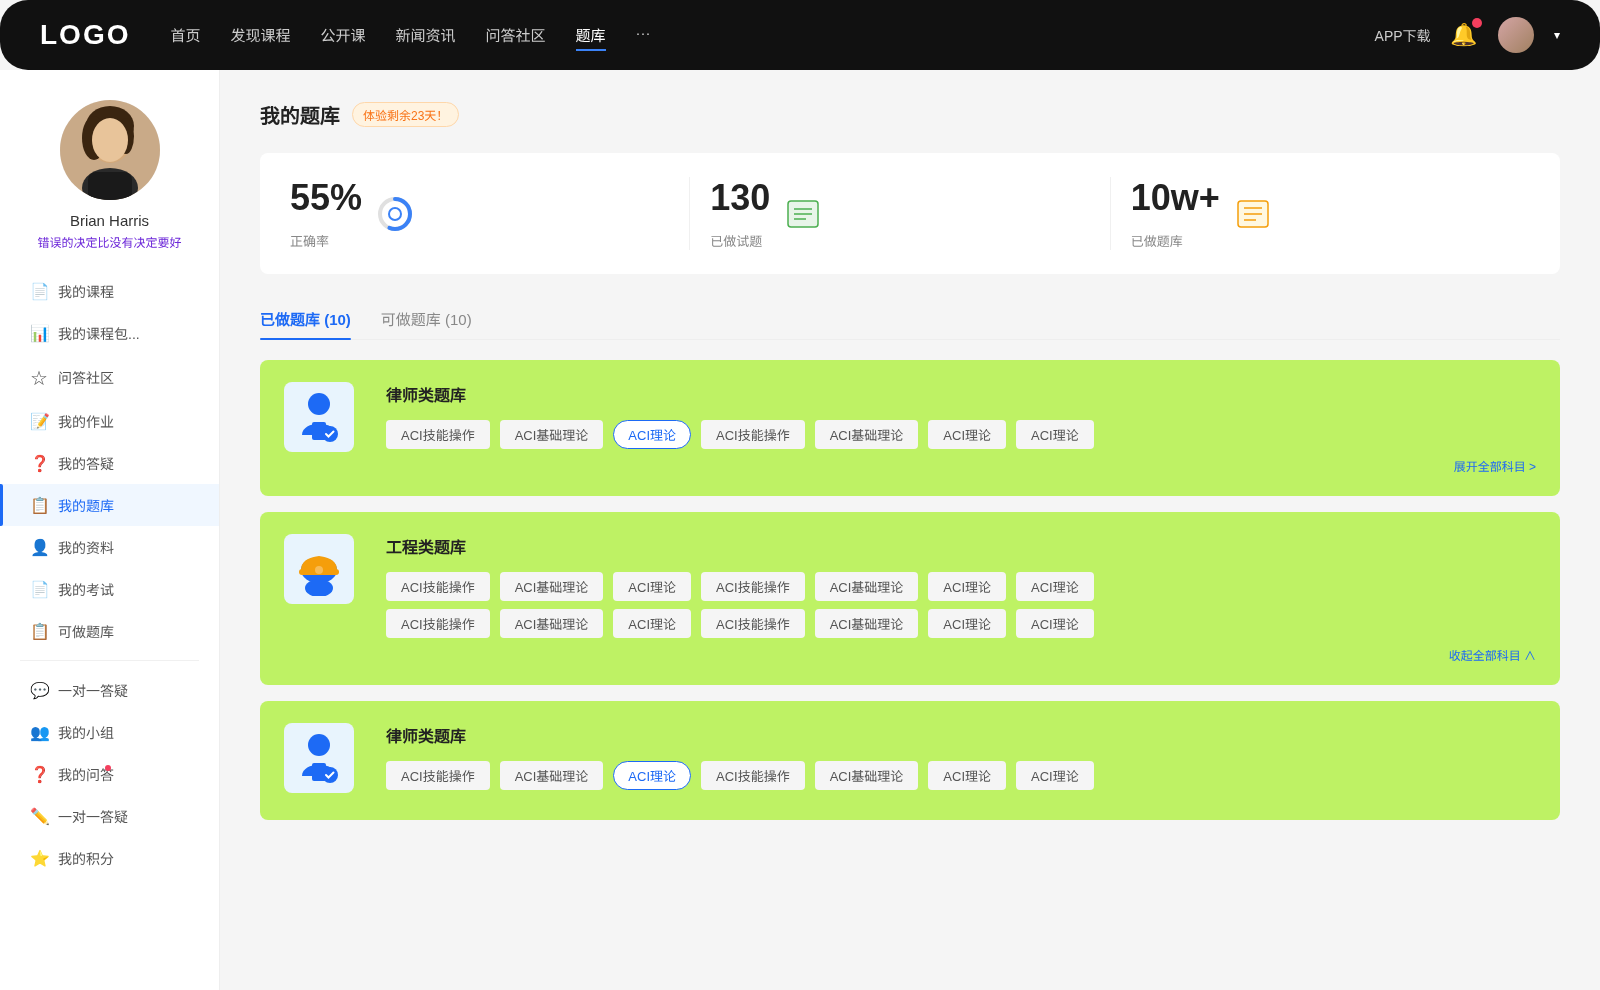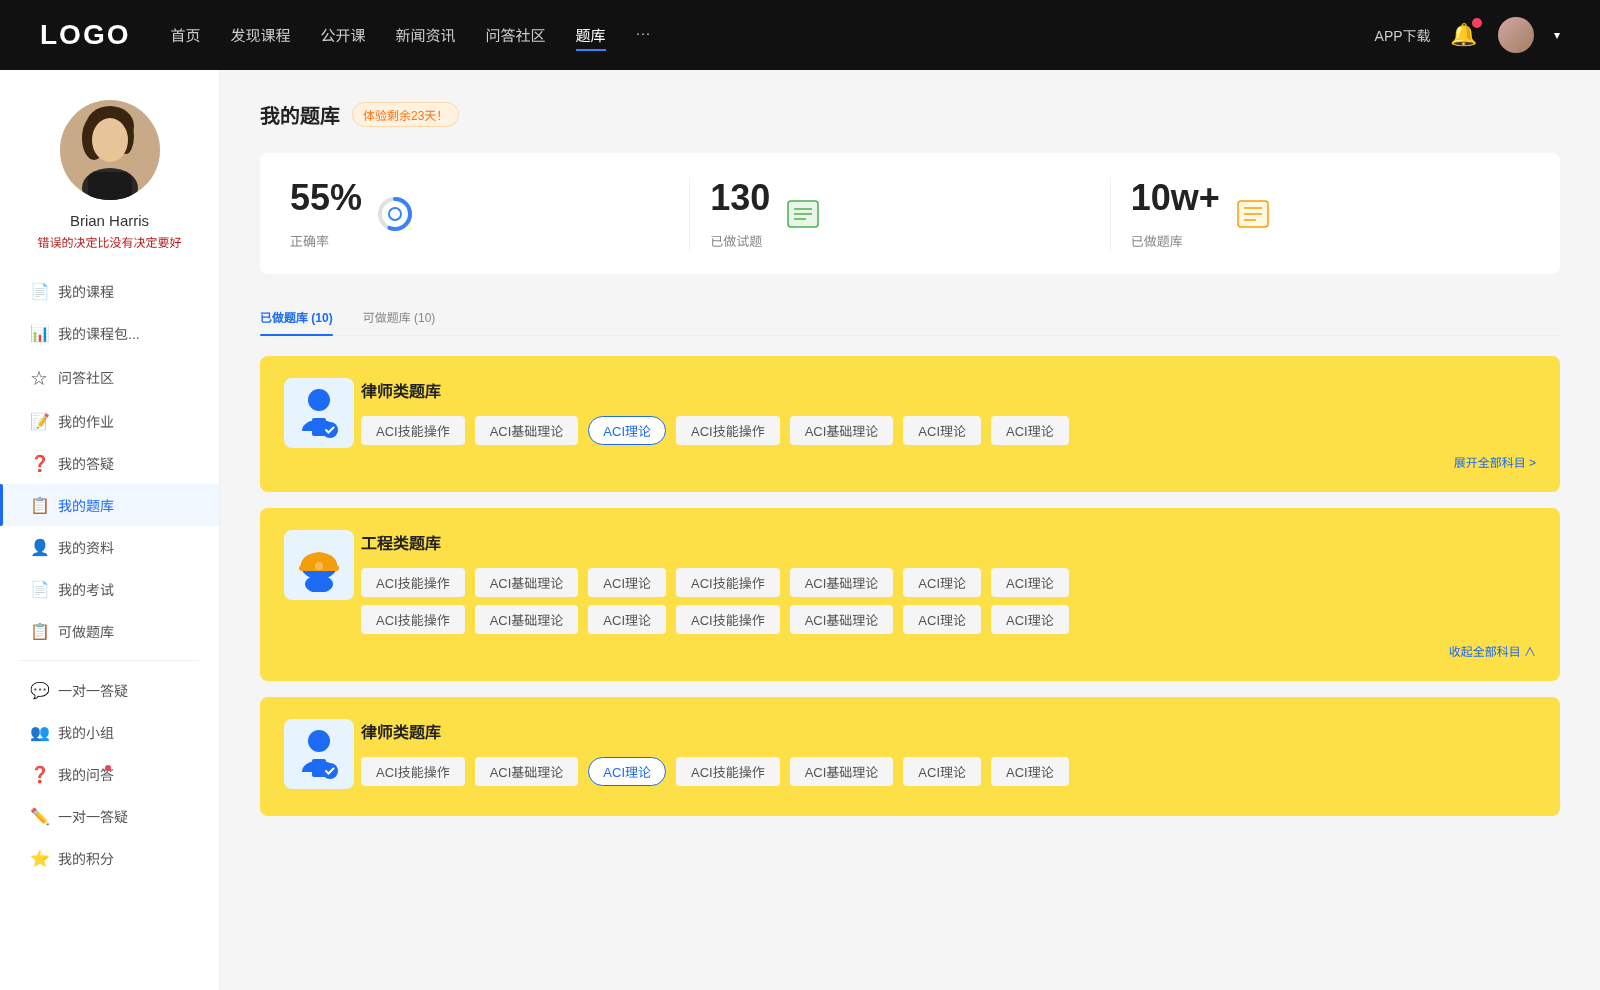--- a/index.html
+++ b/index.html
@@ -9,20 +9,21 @@
     .navbar {
       background: #111;
       height: 70px;
       display: flex;
       align-items: center;
       padding: 0 40px;
       gap: 40px;
       position: sticky;
       top: 0;
       z-index: 100;
+      border-radius: 28px;
     }
     .nav-logo { color: #fff; font-size: 28px; font-weight: 700; letter-spacing: 2px; min-width: 80px; }
     .nav-links { display: flex; gap: 30px; flex: 1; }
     .nav-link { color: #ccc; font-size: 15px; cursor: pointer; padding: 4px 0; position: relative; }
     .nav-link.active { color: #fff; border-bottom: 2px solid #3b82f6; text-align: center; }
     .nav-right { display: flex; align-items: center; gap: 20px; margin-left: auto; }
     .nav-app-btn { color: #ccc; font-size: 14px; cursor: pointer; }
     .nav-bell { position: relative; cursor: pointer; }
     .nav-bell-icon { font-size: 22px; color: #fff; }
     .nav-badge { position: absolute; top: -4px; right: -4px; background: #f43f5e; width: 10px; height: 10px; border-radius: 50%; }
@@ -48,21 +49,21 @@
       width: 100px;
       height: 100px;
       border-radius: 50%;
       background: #e8e8e8;
       overflow: hidden;
       margin-bottom: 12px;
     }
     
     .avatar-svg { width: 100%; height: 100%; }
     .user-name { font-size: 15px; color: #333; font-weight: 500; margin-bottom: 4px; }
-    .user-motto { font-size: 12px; color: #b91c1c; margin-bottom: 20px; text-align: center; }
+    .user-motto { font-size: 12px; color: #6d28d9; margin-bottom: 20px; text-align: center; }
     .sidebar-menu { width: 100%; }
     .sidebar-item {
       display: flex;
       align-items: center;
       gap: 10px;
       padding: 11px 30px;
       cursor: pointer;
       color: #555;
       font-size: 14px;
       position: relative;
@@ -120,47 +121,47 @@
     }
     .stat-item:first-child { padding-left: 0; }
     .stat-item:last-child { border-right: none; }
     .stat-value { font-size: 36px; font-weight: 700; color: #222; }
     .stat-label { font-size: 13px; color: #888; margin-top: 12px; }
     .stat-icon { width: 38px; height: 38px; display: flex; align-items: center; justify-content: center; }
 
     
     .tabs-bar { display: flex; gap: 30px; margin-bottom: 20px; border-bottom: 1px solid #eee; }
     .tab-item {
-      font-size: 12px;
+      font-size: 15px;
       padding: 10px 0;
       cursor: pointer;
       color: #888;
       position: relative;
     }
     .tab-item.active { color: #1d6af5; font-weight: 600; }
     .tab-item.active::after {
       content: '';
       position: absolute;
       bottom: -1px;
       left: 0;
       right: 0;
       height: 2px;
       background: #1d6af5;
       border-radius: 2px;
     }
 
     
     .qbank-card {
-      background: #fde047;
+      background: #bef264;
       border-radius: 8px;
       padding: 22px 24px;
       margin-bottom: 16px;
       display: flex;
       align-items: flex-start;
-      gap: 7px;
+      gap: 32px;
     }
     .qbank-icon-wrap {
       width: 70px;
       height: 70px;
       background: #e8f4fd;
       border-radius: 8px;
       flex-shrink: 0;
       display: flex;
       align-items: center;
       justify-content: center;

